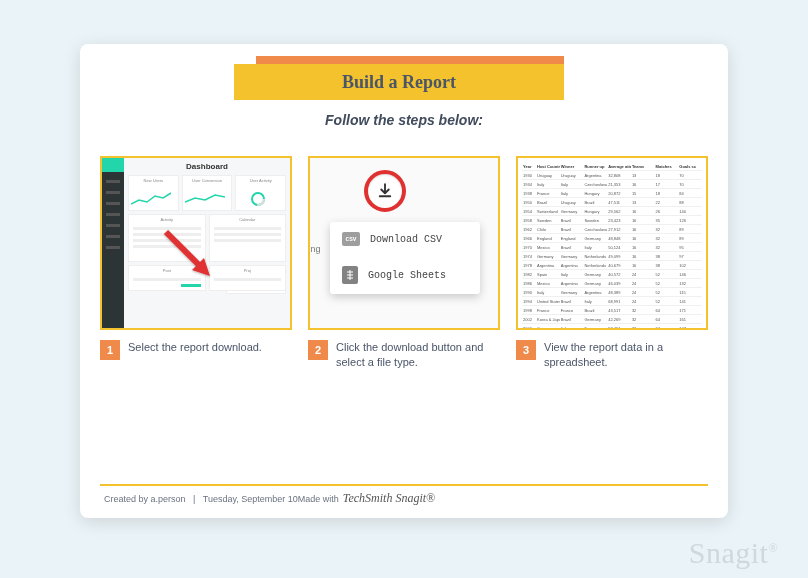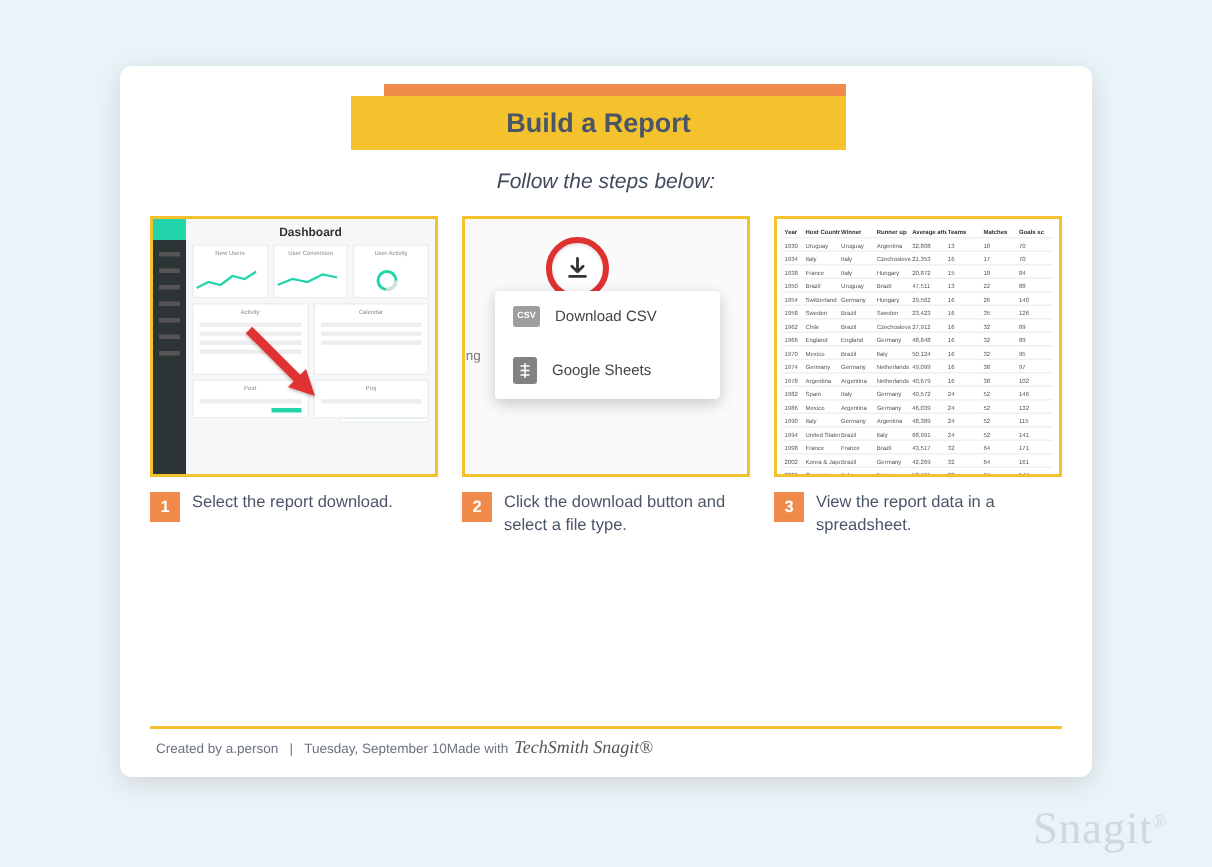--- a/index.html
+++ b/index.html
@@ -20,20 +20,21 @@
     background: #fff;
     border-radius: 8px;
     box-shadow: 0 4px 18px rgba(0,0,0,0.12);
     padding: 18px 20px 12px 20px;
   }
   .title-wrap {
     position: relative;
     width: 340px;
     height: 42px;
     margin: 0 auto 8px auto;
+    font-family: Liberation Serif, serif;
   }
   .title-back {
     position: absolute;
     left: 22px; top: -6px;
     width: 308px; height: 36px;
     background: #f08a4b;
   }
   .title-bar {
     position: absolute;
     left: 0; top: 2px;
@@ -42,24 +43,24 @@
     display: flex;
     align-items: center;
     justify-content: center;
     color: #4a5568;
     font-weight: bold;
     font-size: 18px;
   }
   .subtitle {
     text-align: center;
     font-style: italic;
-    font-weight: normal;
+    font-weight: bold;
     color: #404b5c;
     font-size: 14px;
-    margin-bottom: 16px;
+    margin-bottom: 28px;
   }
   .steps {
     display: flex;
     gap: 16px;
     justify-content: space-between;
   }
   .step {
     flex: 1;
     display: flex;
     flex-direction: column;
@@ -197,25 +198,26 @@
     display: flex;
     align-items: center;
     justify-content: center;
     box-shadow: 0 1px 2px rgba(0,0,0,0.15) inset;
   }
   .t2-dl {
     width: 18px; height: 18px;
   }
   .t2-menu {
     position: absolute;
-    left: 20px; top: 48px;
+    left: 20px; top: 64px;
     width: 150px;
     background: #fff;
     box-shadow: 0 3px 10px rgba(0,0,0,0.2);
     border-radius: 3px;
+    font-family: Liberation Mono, monospace;
   }
   .t2-item {
     display: flex;
     align-items: center;
     gap: 10px;
     padding: 10px 12px;
     font-size: 10px;
     color: #444;
   }
   .t2-icon {

